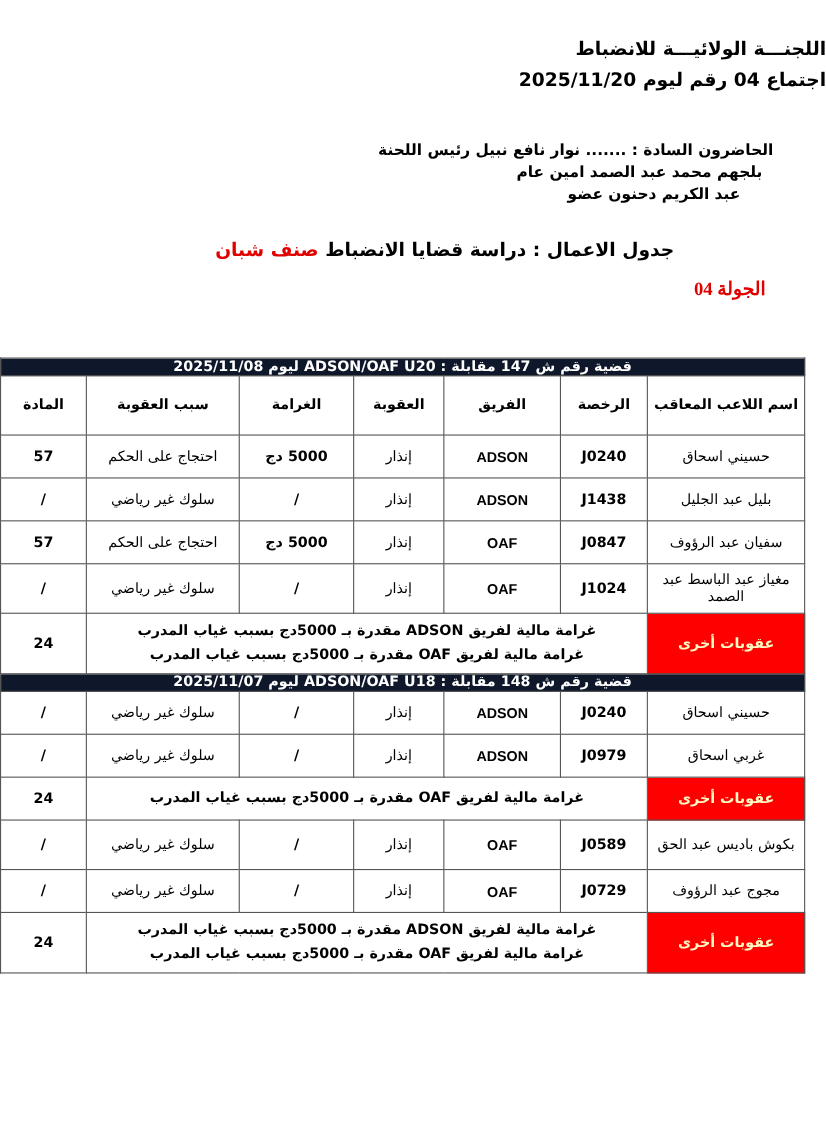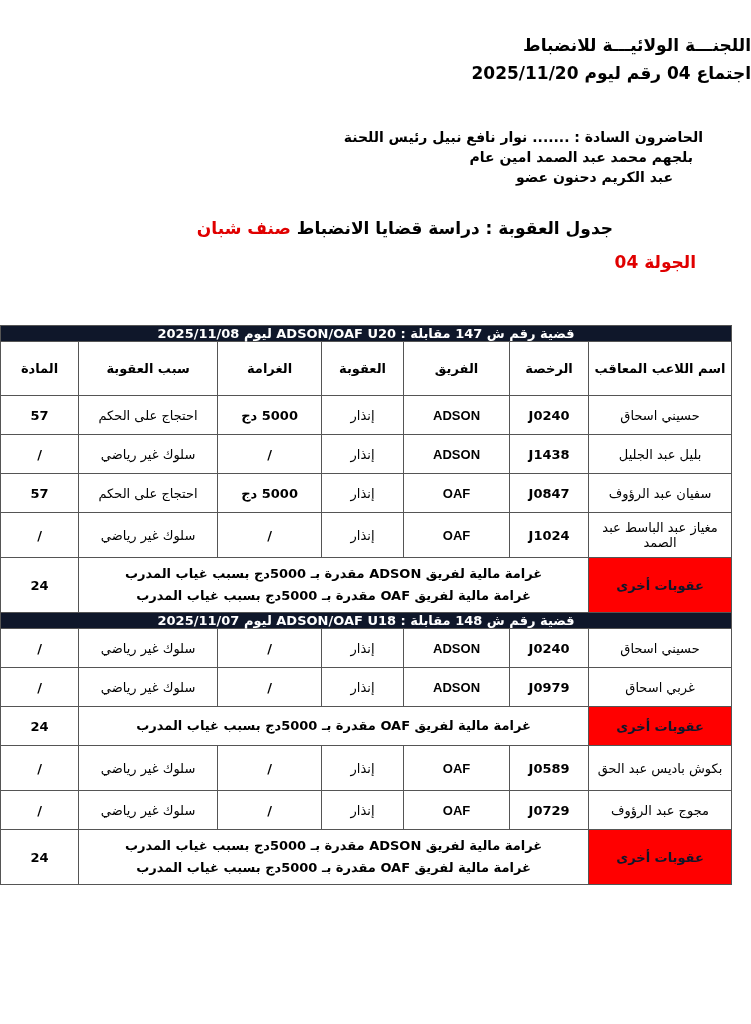--- a/index.html
+++ b/index.html
@@ -6,46 +6,46 @@
   body { width:751px; height:1024px; position:relative; overflow:hidden;
          font-family:"DejaVu Sans", "Liberation Sans", sans-serif; color:#000; }
   .title { position:absolute; left:0; width:751px; text-align:right; font-weight:bold; direction:rtl; }
   .t1 { top:35px; font-size:17px; }
   .t2 { top:63px; font-size:17px; }
   .att { position:absolute; right:48px; top:127px; direction:rtl; font-weight:bold; font-size:14px; line-height:20px; width:420px; }
   .att .l2 { padding-right:10px; }
   .att .l3 { padding-right:30px; }
   .agenda { position:absolute; right:138px; top:218px; direction:rtl; font-weight:bold; font-size:17px; white-space:nowrap; }
   .red { color:#e00000;margin-top:48px; }
-  .round { position:absolute; right:55px; top:252px; direction:rtl; font-weight:bold; font-size:17px; color:#e00000; }
+  .round { position:absolute; right:55px; top:252px; direction:rtl; font-weight:bold; font-size:17px; color:#e00000;font-family:Liberation Serif, serif; }
   table.main { position:absolute; left:0; top:325px; width:731px; border-collapse:collapse; direction:rtl; table-layout:fixed; }
   table.main td { border:1px solid #555; text-align:center; vertical-align:middle; padding:0 3px; font-size:13px; font-weight:bold; }
   .case td { background:#0f172a; color:#fff; font-size:15px; border-color:#000; }
   .hdr td { font-weight:normal; font-size:14px; height:53px; }
   .row td { height:38px; }
   .row2 td { height:44px; }
-  .other-label { background:#ff0000; color:#0f172a; font-weight:bold; }
+  .other-label { background:#ff0000; color:#fef9c3; font-weight:bold; }
   .other-text { line-height:22px; }
   .latin { font-family:"Liberation Sans", sans-serif; font-size:15px; }
   .name { font-weight:normal !important; }
 </style>
 </head>
 <body>
 
 <div class="title t1">اللجنـــة الولائيـــة للانضباط</div>
 <div class="title t2">اجتماع 04 رقم   ليوم 2025/11/20</div>
 
 <div class="att">
   <div>الحاضرون السادة : ....... نوار نافع نبيل   رئيس اللحنة</div>
   <div class="l2">بلجهم محمد عبد الصمد  امين عام</div>
   <div class="l3">عبد الكريم دحنون  عضو</div>
 </div>
 
 <div class="agenda">
-  <span>جدول العقوبة :  دراسة قضايا الانضباط </span><span class="red">صنف شبان</span>
+  <span>جدول الاعمال :  دراسة قضايا الانضباط </span><span class="red">صنف شبان</span>
 </div>
 <div class="round">الجولة 04</div>
 
 <table class="main">
   <colgroup>
     <col style="width:143px">
       <col style="width:79px">
       <col style="width:106px">
       <col style="width:82px">
       <col style="width:104px">

